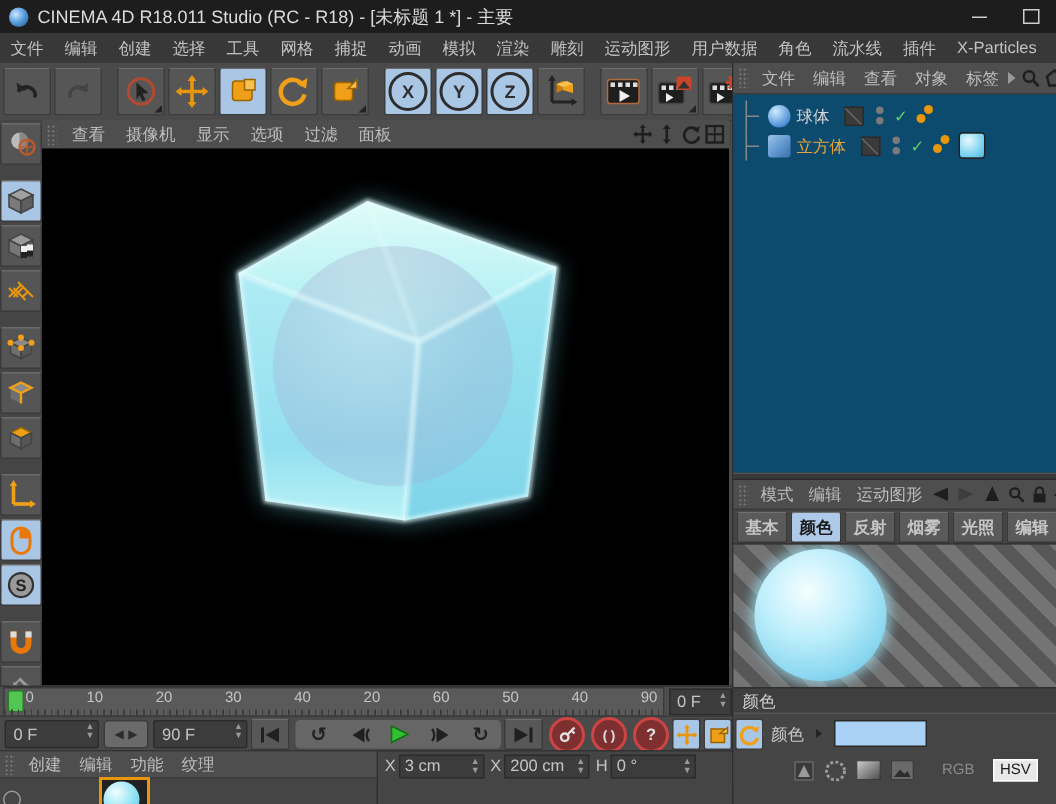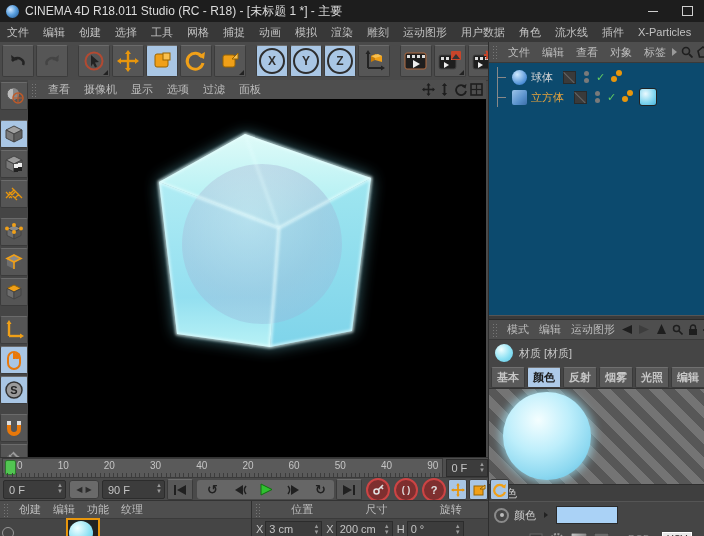--- a/index.html
+++ b/index.html
@@ -588,24 +588,20 @@
             <circle cx="6" cy="6" r="4" fill="none" stroke="#1e1e1e" stroke-width="1.5"></circle>
             <g stroke="#1e1e1e" stroke-width="1.5">
               <line x1="6" y1="0" x2="6" y2="2"></line>
               <line x1="6" y1="10" x2="6" y2="12"></line>
               <line x1="0" y1="6" x2="2" y2="6"></line>
               <line x1="10" y1="6" x2="12" y2="6"></line>
             </g>
           </svg>
       </div>
     </div>
-    <div class="matrow">
-      <div class="matball"></div>
-      <span>材质 [材质]</span>
-    </div>
     <div class="tabs">
       <span class="tab">基本</span>
       <span class="tab active">颜色</span>
       <span class="tab">反射</span>
       <span class="tab">烟雾</span>
       <span class="tab">光照</span>
       <span class="tab">编辑</span>
 
     </div>
     <div class="preview">
@@ -785,26 +781,20 @@
         <span class="mi">编辑</span>
         <span class="mi">功能</span>
         <span class="mi">纹理</span>
       </div>
       <div class="matthumb">
           <div class="ball"></div>
         </div>
       <div class="partcircle"></div>
     </div>
     <div class="coordmgr">
-      <div class="coordheads">
-        <div class="dots"></div>
-        <span class="h">位置</span>
-        <span class="h">尺寸</span>
-        <span class="h">旋转</span>
-      </div>
       <div class="coordfields">
         <div class="cf">
           <span class="axis">X</span>
           <div class="box">
             <span>3 cm</span>
             <span class="spin">▲<br>▼</span>
           </div>
         </div>
         <div class="cf">
           <span class="axis">X</span>

